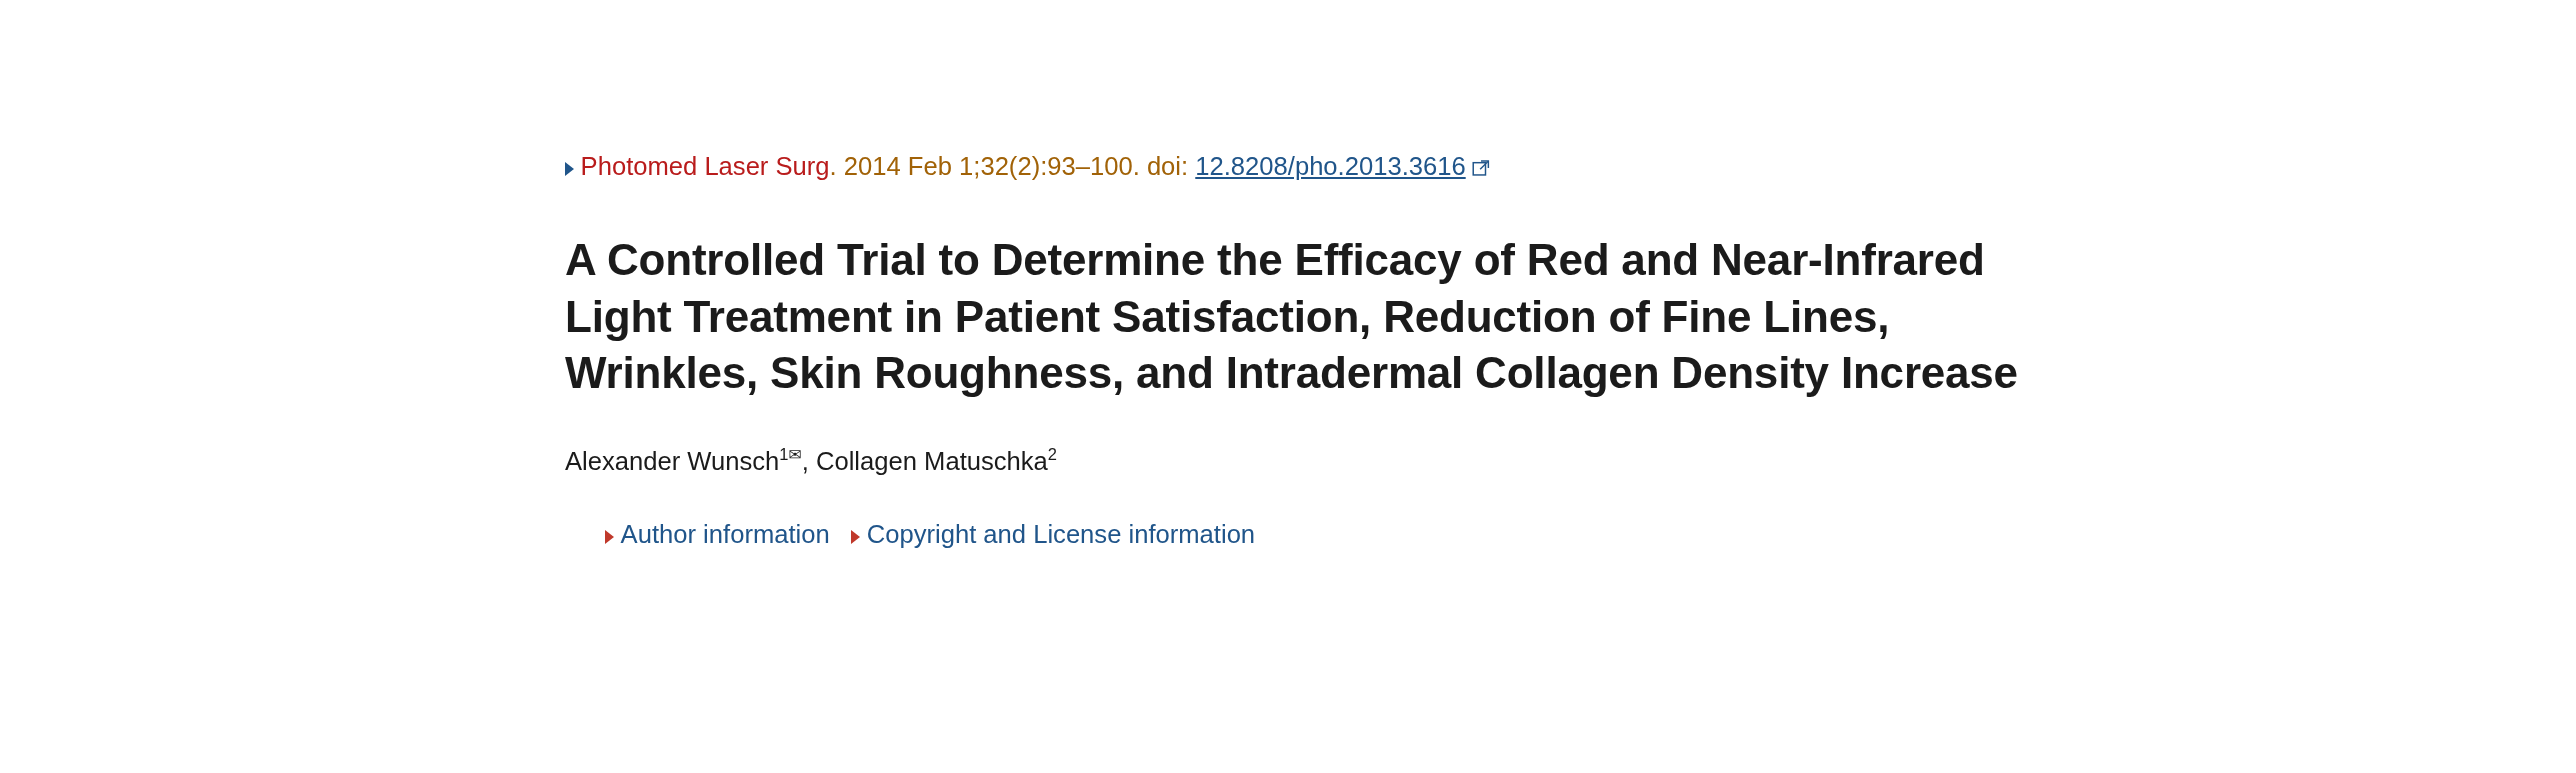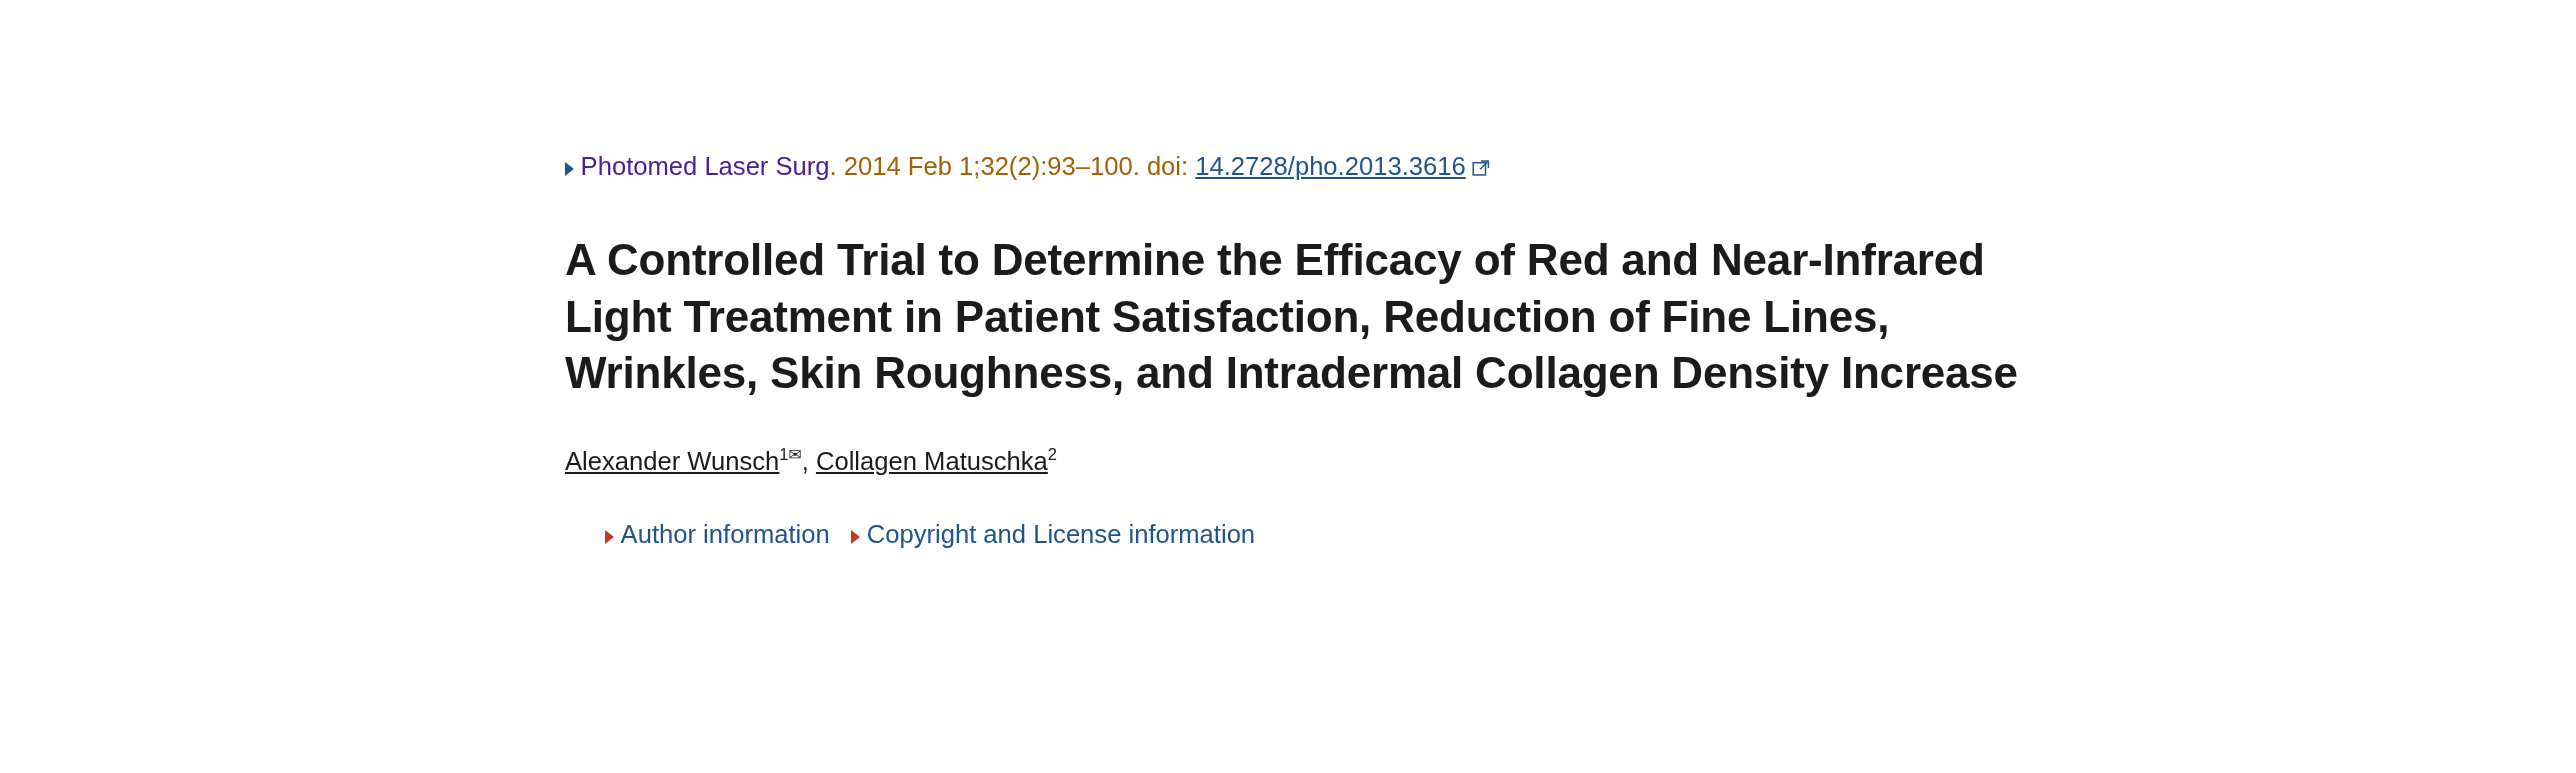--- a/index.html
+++ b/index.html
@@ -43,21 +43,21 @@
     border-bottom: 7.4px solid transparent;
     border-left: 9px solid #20558a;
     margin-right: 6.6px;
     position: relative;
     top: 0.8px;
   }
   .tri-icon.red {
     border-left-color: #c0392b;
   }
   .journal-link {
-    color: #4c1d95;
+    color: #b91c1c;
     text-decoration: none;
     cursor: pointer;
   }
   .cite-text { color: #a16207; }
   .doi-link {
     color: #20558a;
     text-decoration: underline;
     cursor: pointer;
   }
   .ext-icon {
@@ -81,21 +81,20 @@
 
   
   .authors {
     margin-top: 43px;
     font-size: 25.6px;
     line-height: 1.3;
     color: #1b1b1b;
   }
   .author-link {
     color: #1b1b1b;
-    text-decoration: underline;
     cursor: pointer;
   }
   .sup {
     font-size: 16.5px;
     vertical-align: super;
     color: #1b1b1b;
   }
   .mail-glyph {
     font-size: 15.7px;
     vertical-align: super;
@@ -117,21 +116,21 @@
   }
   .meta-gap { display: inline-block; width: 21.4px; }
 </style>
 </head>
 <body>
 
 <div class="page">
   <div class="content">
 
     <div class="citation-line">
-      <span class="tri-icon"></span><a class="journal-link">Photomed Laser Surg</a><span class="cite-text">. 2014 Feb 1;32(2):93–100. doi: </span><a class="doi-link">14.2728/pho.2013.3616</a><span class="ext-icon"><svg width="18" height="18" viewBox="0 0 22 22">
+      <span class="tri-icon"></span><a class="journal-link">Photomed Laser Surg</a><span class="cite-text">. 2014 Feb 1;32(2):93–100. doi: </span><a class="doi-link">12.8208/pho.2013.3616</a><span class="ext-icon"><svg width="18" height="18" viewBox="0 0 22 22">
             <rect x="1.5" y="4.5" width="15" height="15" fill="none" stroke="#20558a" stroke-width="1.8"></rect>
             <path d="M11 2.5 L20 2.5 L20 11" fill="none" stroke="#20558a" stroke-width="1.8"></path>
             <path d="M10 12.5 L19.5 3" fill="none" stroke="#20558a" stroke-width="1.8"></path>
           </svg></span>
     </div>
 
     <h1 class="article-title">A Controlled Trial to Determine the Efficacy of Red and Near-Infrared Light Treatment in Patient Satisfaction, Reduction of Fine Lines, Wrinkles, Skin Roughness, and Intradermal Collagen Density Increase</h1>
 
     <div class="authors">
       <a class="author-link">Alexander Wunsch</a><span class="sup">1</span><span class="mail-glyph">✉</span><span>, </span><a class="author-link">Collagen Matuschka</a><span class="sup">2</span>

